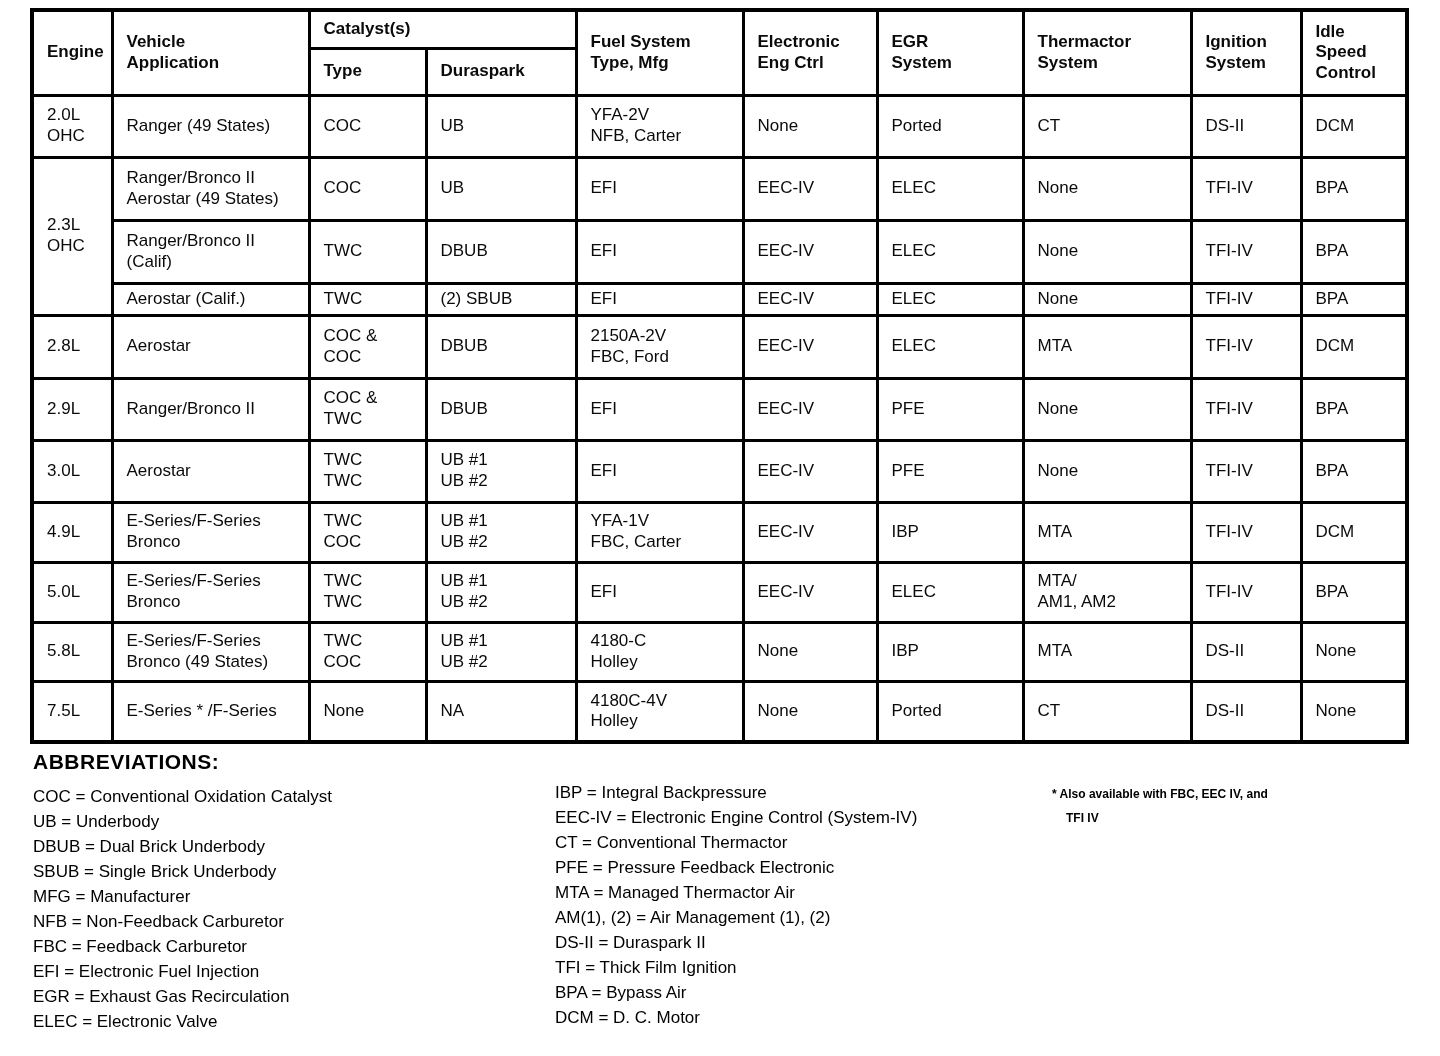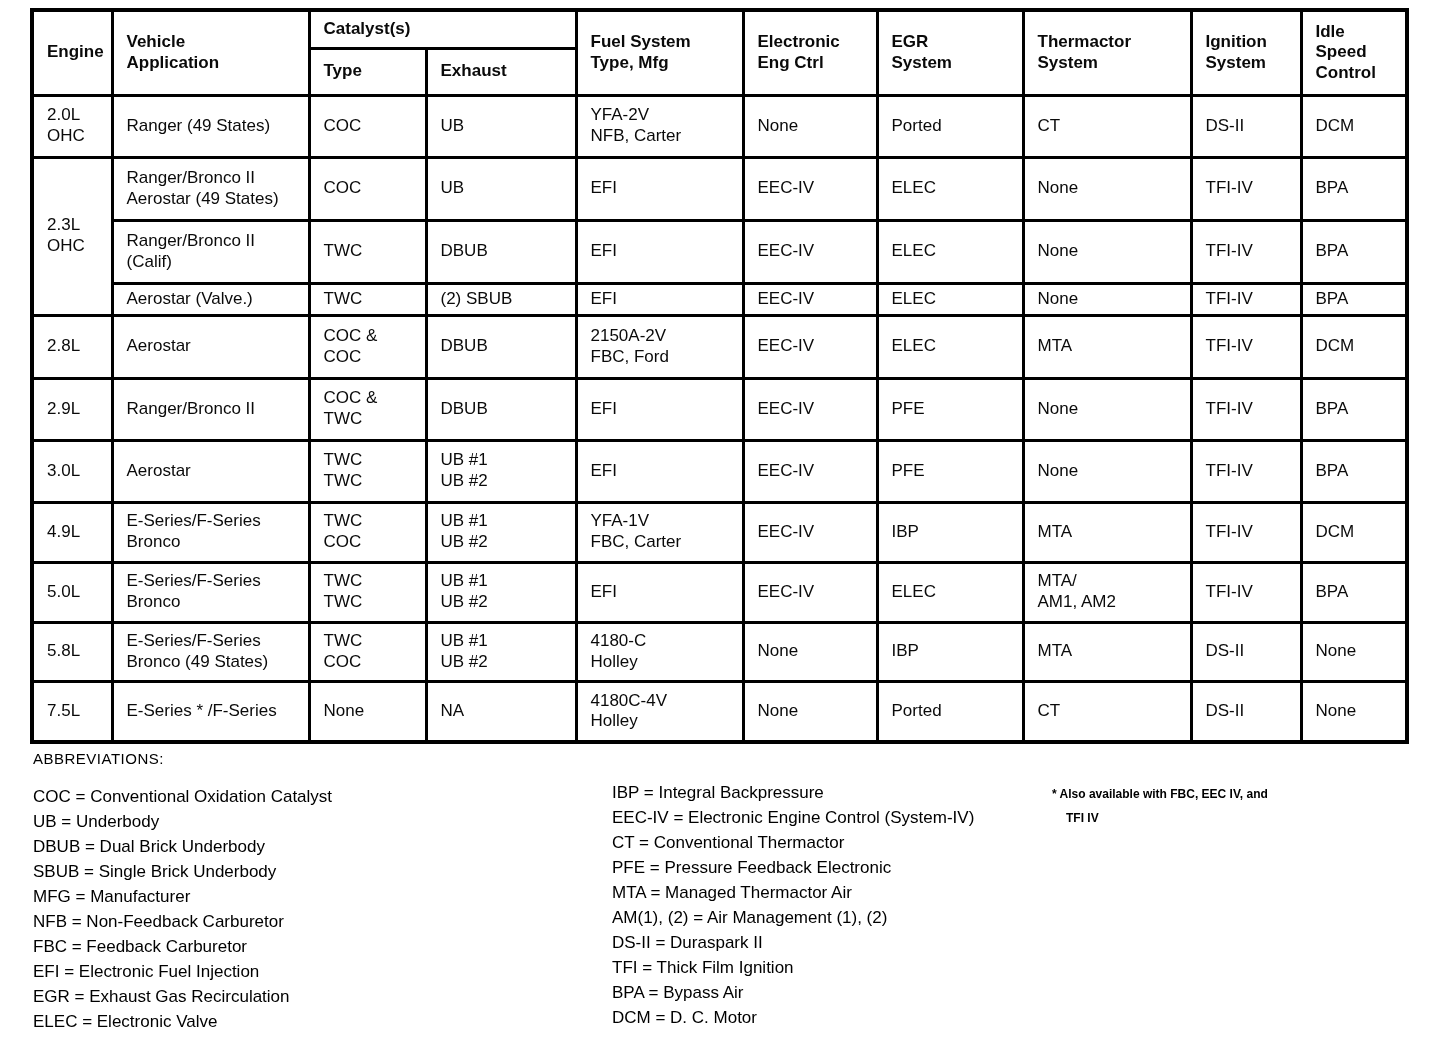--- a/index.html
+++ b/index.html
@@ -64,30 +64,31 @@
   tr.r5  { height: 62px; }
   tr.r6  { height: 62px; }
   tr.r7  { height: 60px; }
   tr.r8  { height: 60px; }
   tr.r9  { height: 59px; }
   tr.r10 { height: 61px; }
   .abbr-title {
     position: absolute;
     left: 33px;
     top: 750px;
-    font-size: 15px;
+    font-size: 21px;
     letter-spacing: 0.5px;
+    font-weight: bold;
   }
   .abbr-col {
     position: absolute;
     font-size: 17px;
     line-height: 25px;
   }
   .abbr-col.left   { left: 33px;  top: 784px; }
-  .abbr-col.middle { left: 612px; top: 780px; }
+  .abbr-col.middle { left: 555px; top: 780px; }
   .footnote {
     position: absolute;
     left: 1052px;
     top: 782px;
     width: 360px;
     font-size: 12px;
     font-weight: bold;
     line-height: 24px;
     white-space: pre-line;
     padding-left: 14px;
@@ -127,21 +128,21 @@
         <th rowspan="2">Thermactor
 System</th>
         <th rowspan="2">Ignition
 System</th>
         <th rowspan="2" class="h-idle">Idle
 Speed
 Control</th>
       </tr>
       <tr class="hr2">
         <th class="h-type">Type</th>
-        <th>Exhaust</th>
+        <th>Duraspark</th>
       </tr>
     </thead>
     <tbody>
       <tr class="r0">
         <td class="c-engine">2.0L
 OHC</td>
         <td>Ranger (49 States)</td>
         <td class="c-type">COC</td>
         <td class="c-loc">UB</td>
         <td>YFA-2V
@@ -172,21 +173,21 @@
         <td class="c-type">TWC</td>
         <td class="c-loc">DBUB</td>
         <td>EFI</td>
         <td>EEC-IV</td>
         <td>ELEC</td>
         <td>None</td>
         <td>TFI-IV</td>
         <td>BPA</td>
       </tr>
       <tr class="r3">
-        <td>Aerostar (Valve.)</td>
+        <td>Aerostar (Calif.)</td>
         <td class="c-type">TWC</td>
         <td class="c-loc">(2) SBUB</td>
         <td>EFI</td>
         <td>EEC-IV</td>
         <td>ELEC</td>
         <td>None</td>
         <td>TFI-IV</td>
         <td>BPA</td>
       </tr>
       <tr class="r4">

